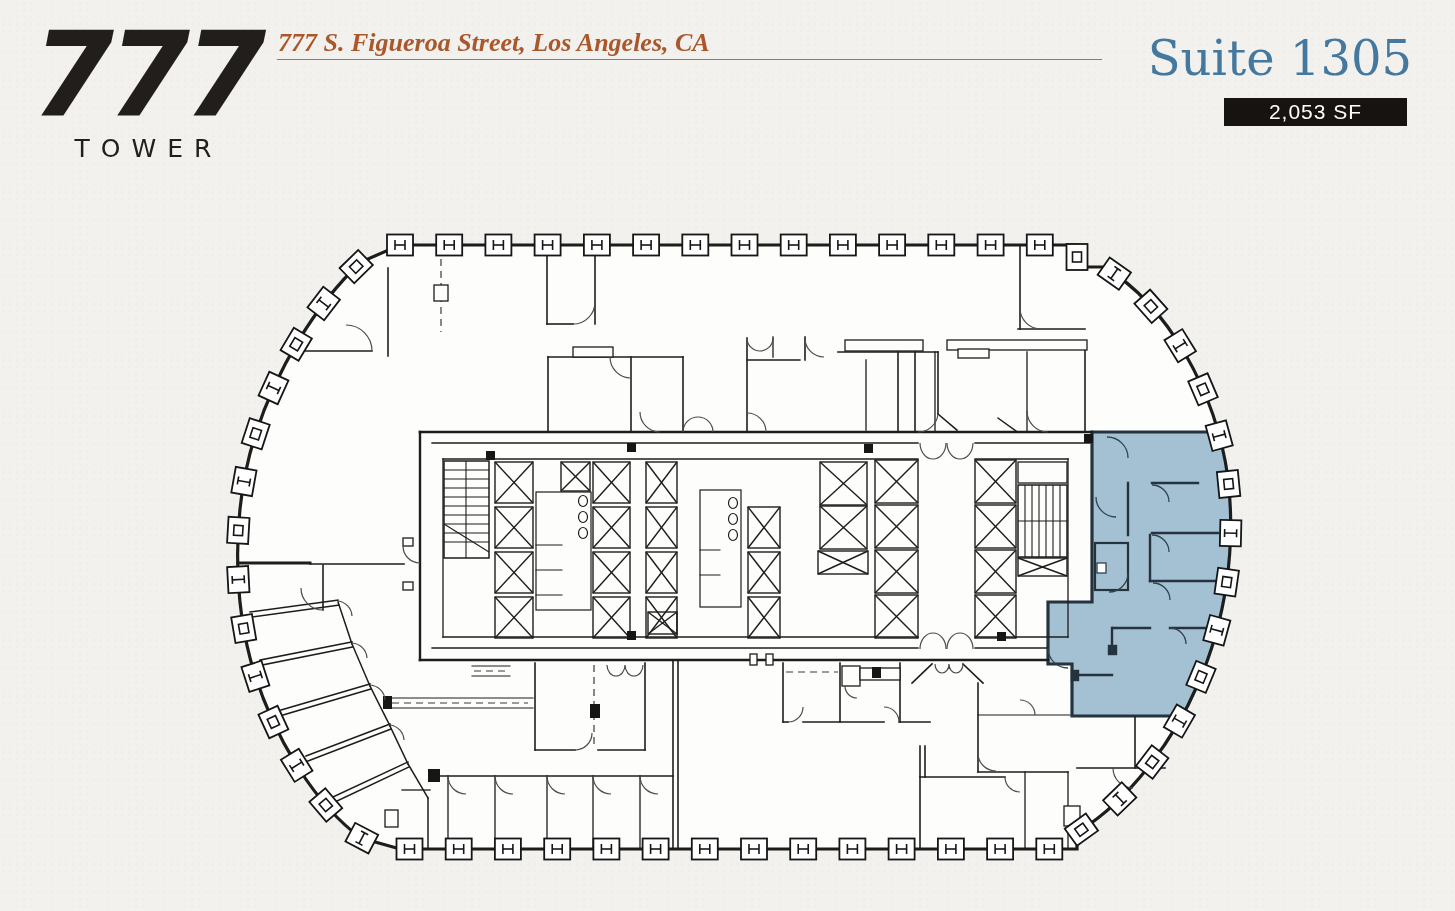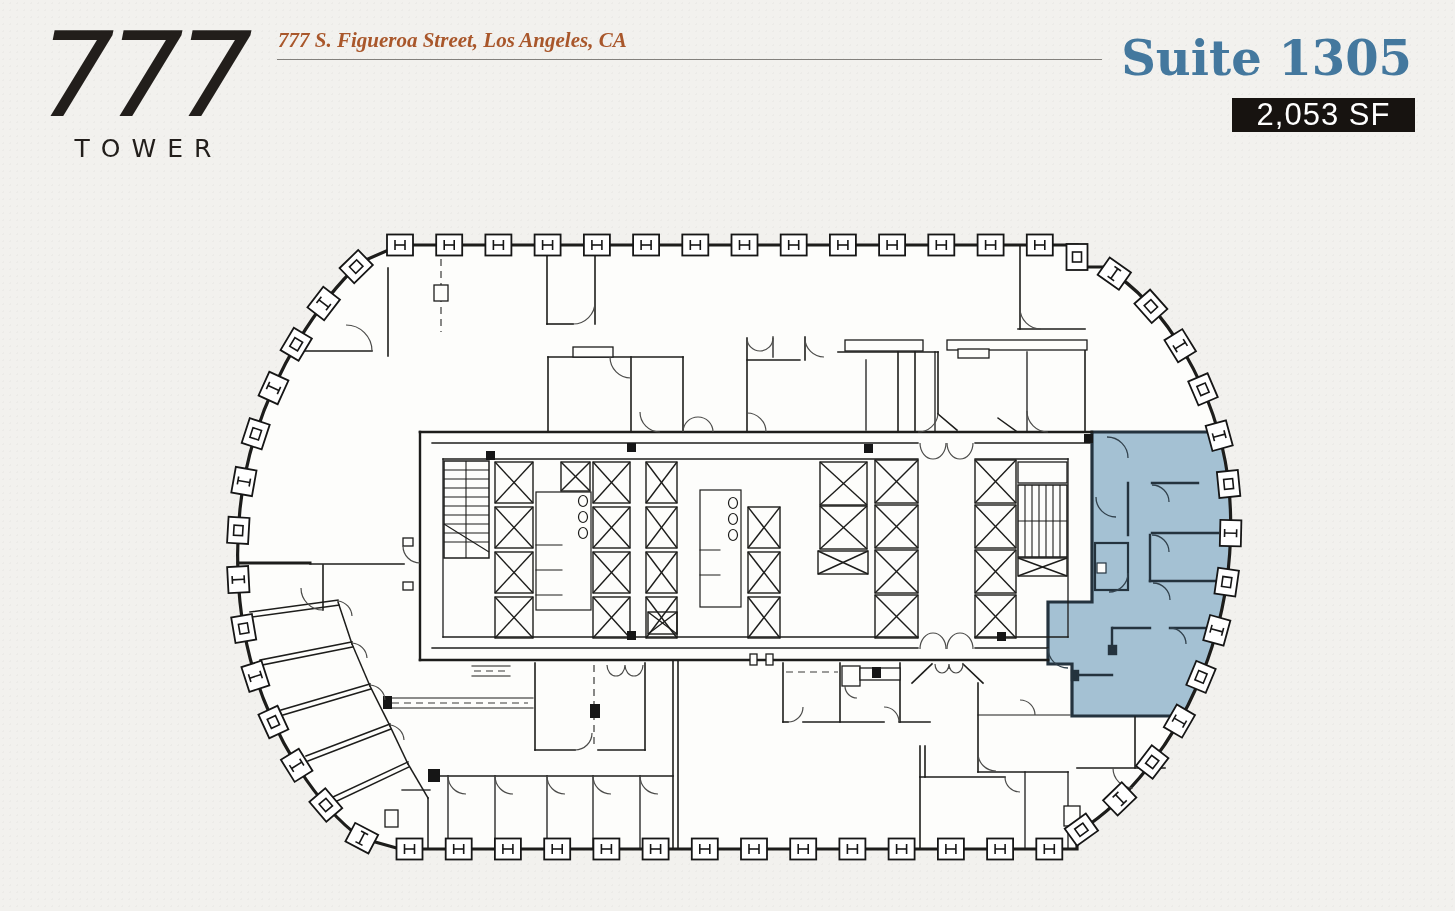--- a/index.html
+++ b/index.html
@@ -10,46 +10,46 @@
   html,body{width:1455px;height:911px;overflow:hidden}
   body{
     background:var(--bg);
     background-image:radial-gradient(rgba(0,0,0,0.025) 1px, transparent 1px);
     background-size:7px 7px;
     font-family:"Liberation Sans",sans-serif;
     position:relative;
   }
   .logo{position:absolute;left:32px;top:14px;width:222px;text-align:center;color:var(--logo)}
   .logo-number{
-    font-family:"DejaVu Sans",sans-serif;font-weight:normal;font-style:italic;
+    font-family:"DejaVu Sans",sans-serif;font-weight:bold;font-style:italic;
     font-size:118px;line-height:1.05;letter-spacing:-6px;
   }
   .logo-word{
     font-family:"DejaVu Sans",sans-serif;font-weight:normal;
     font-size:25px;letter-spacing:11px;margin-top:-4px;text-indent:11px;
   }
   .address{
     position:absolute;left:278px;top:28px;
     font-family:"Liberation Serif",serif;font-weight:bold;font-style:italic;
-    font-size:21px;color:var(--addr);
+    font-size:26px;color:var(--addr);
   }
   .address-rule{
     position:absolute;left:277px;top:59px;width:825px;height:0;
     border-top:1.6px solid #82807c;
   }
   .suite-title{
     position:absolute;right:43px;top:30px;
-    font-family:"DejaVu Serif","Liberation Serif",serif;font-weight:bold;
+    font-family:"DejaVu Serif","Liberation Serif",serif;font-weight:normal;
     font-size:48px;color:var(--suite);
   }
   .sf-badge{
-    position:absolute;right:40px;top:98px;width:183px;height:34px;
+    position:absolute;right:48px;top:98px;width:183px;height:28px;
     background:var(--badge-bg);color:var(--badge-tx);
     display:flex;align-items:center;justify-content:center;
-    font-size:31px;letter-spacing:1px;
+    font-size:21px;letter-spacing:1px;
   }
   #plan-svg{position:absolute;left:0;top:0;width:1455px;height:911px}
 </style>
 </head>
 <body>
 
 <div class="logo">
   <div class="logo-number">777</div>
   <div class="logo-word">TOWER</div>
 </div>

